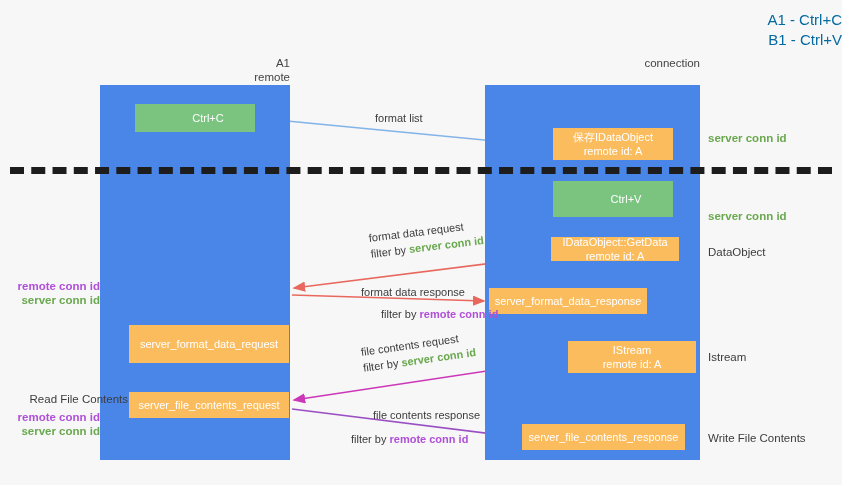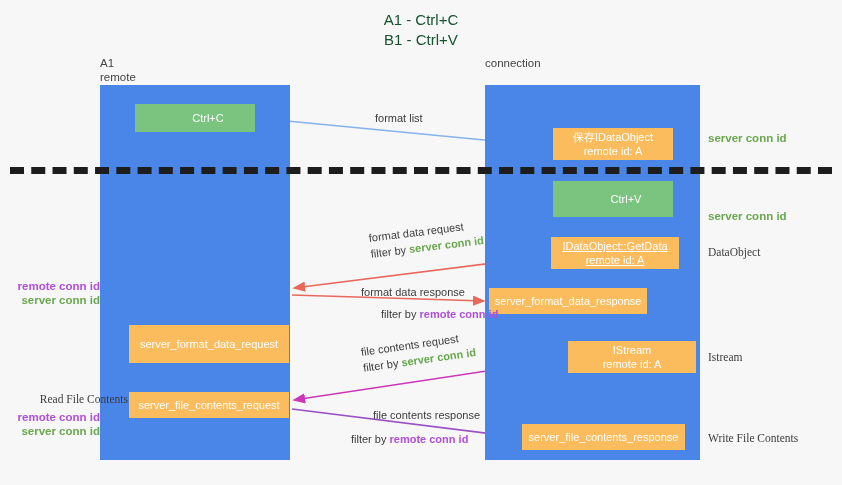--- a/index.html
+++ b/index.html
@@ -10,29 +10,29 @@
     position:relative;
     overflow:hidden;
     color:#3c3c3c;
   }
   .canvas{position:absolute;left:0;top:0;width:842px;height:485px;}
   .abs{position:absolute;}
 
   
   #title{
     left:0;top:10px;width:842px;
-    text-align:center;
+    text-align:right;
     font-size:15px;line-height:20px;
-    color:#14532d;
+    color:#0369a1;
   }
   #title div{white-space:pre;}
 
   
   .lane-header{
-    text-align:left;font-size:11.5px;line-height:14px;color:#444;
+    text-align:right;font-size:11.5px;line-height:14px;color:#444;
   }
   #lane-a-header{left:100px;top:56px;width:190px;}
   #lane-b-header{left:485px;top:56px;width:215px;}
 
   
   .lane{background:#4a86e8;}
   #lane-a{left:100px;top:85px;width:190px;height:375px;}
   #lane-b{left:485px;top:85px;width:215px;height:375px;}
 
   
@@ -50,29 +50,29 @@
     text-align:center;
     padding:2px 6px;
   }
   .node.green{background:#7ac47f;padding-left:32px;}
   .node.orange{background:#fbb košt;}
   .node.orange{background:#fbbc5e;}
 
   #node-ctrl-c{left:135px;top:104px;width:120px;height:28px;}
   #node-save-idataobject{left:553px;top:128px;width:120px;height:32px;}
   #node-ctrl-v{left:553px;top:181px;width:120px;height:36px;}
-  #node-getdata{left:551px;top:237px;width:128px;height:32px;text-decoration:underline;}
+  #node-getdata{left:551px;top:237px;width:128px;height:24px;}
   #node-format-req{left:129px;top:277px;width:160px;height:38px;margin-top:48px;}
   #node-format-resp{left:489px;top:288px;width:158px;height:26px;}
   #node-istream{left:568px;top:341px;width:128px;height:32px;}
   #node-file-req{left:129px;top:392px;width:160px;height:26px;}
   #node-file-resp{left:522px;top:424px;width:163px;height:26px;}
 
   
-  .side-label{font-size:11.5px;line-height:14px;color:#3c3c3c;font-family:Liberation Serif, serif;}
+  .side-label{font-size:11.5px;line-height:14px;color:#3c3c3c;}
   .side-green{color:#6aa84f;font-weight:bold;font-size:11.5px;}
   #lbl-server-conn-1{left:708px;top:132px;}
   #lbl-server-conn-2{left:708px;top:210px;}
   #lbl-dataobject{left:708px;top:245px;}
   #lbl-istream{left:708px;top:350px;}
   #lbl-write-file{left:708px;top:431px;}
 
   
   #lbl-left-conn-1{left:8px;top:279px;text-align:right;width:92px;}
   #lbl-read-file{left:8px;top:392px;text-align:right;width:120px;}

